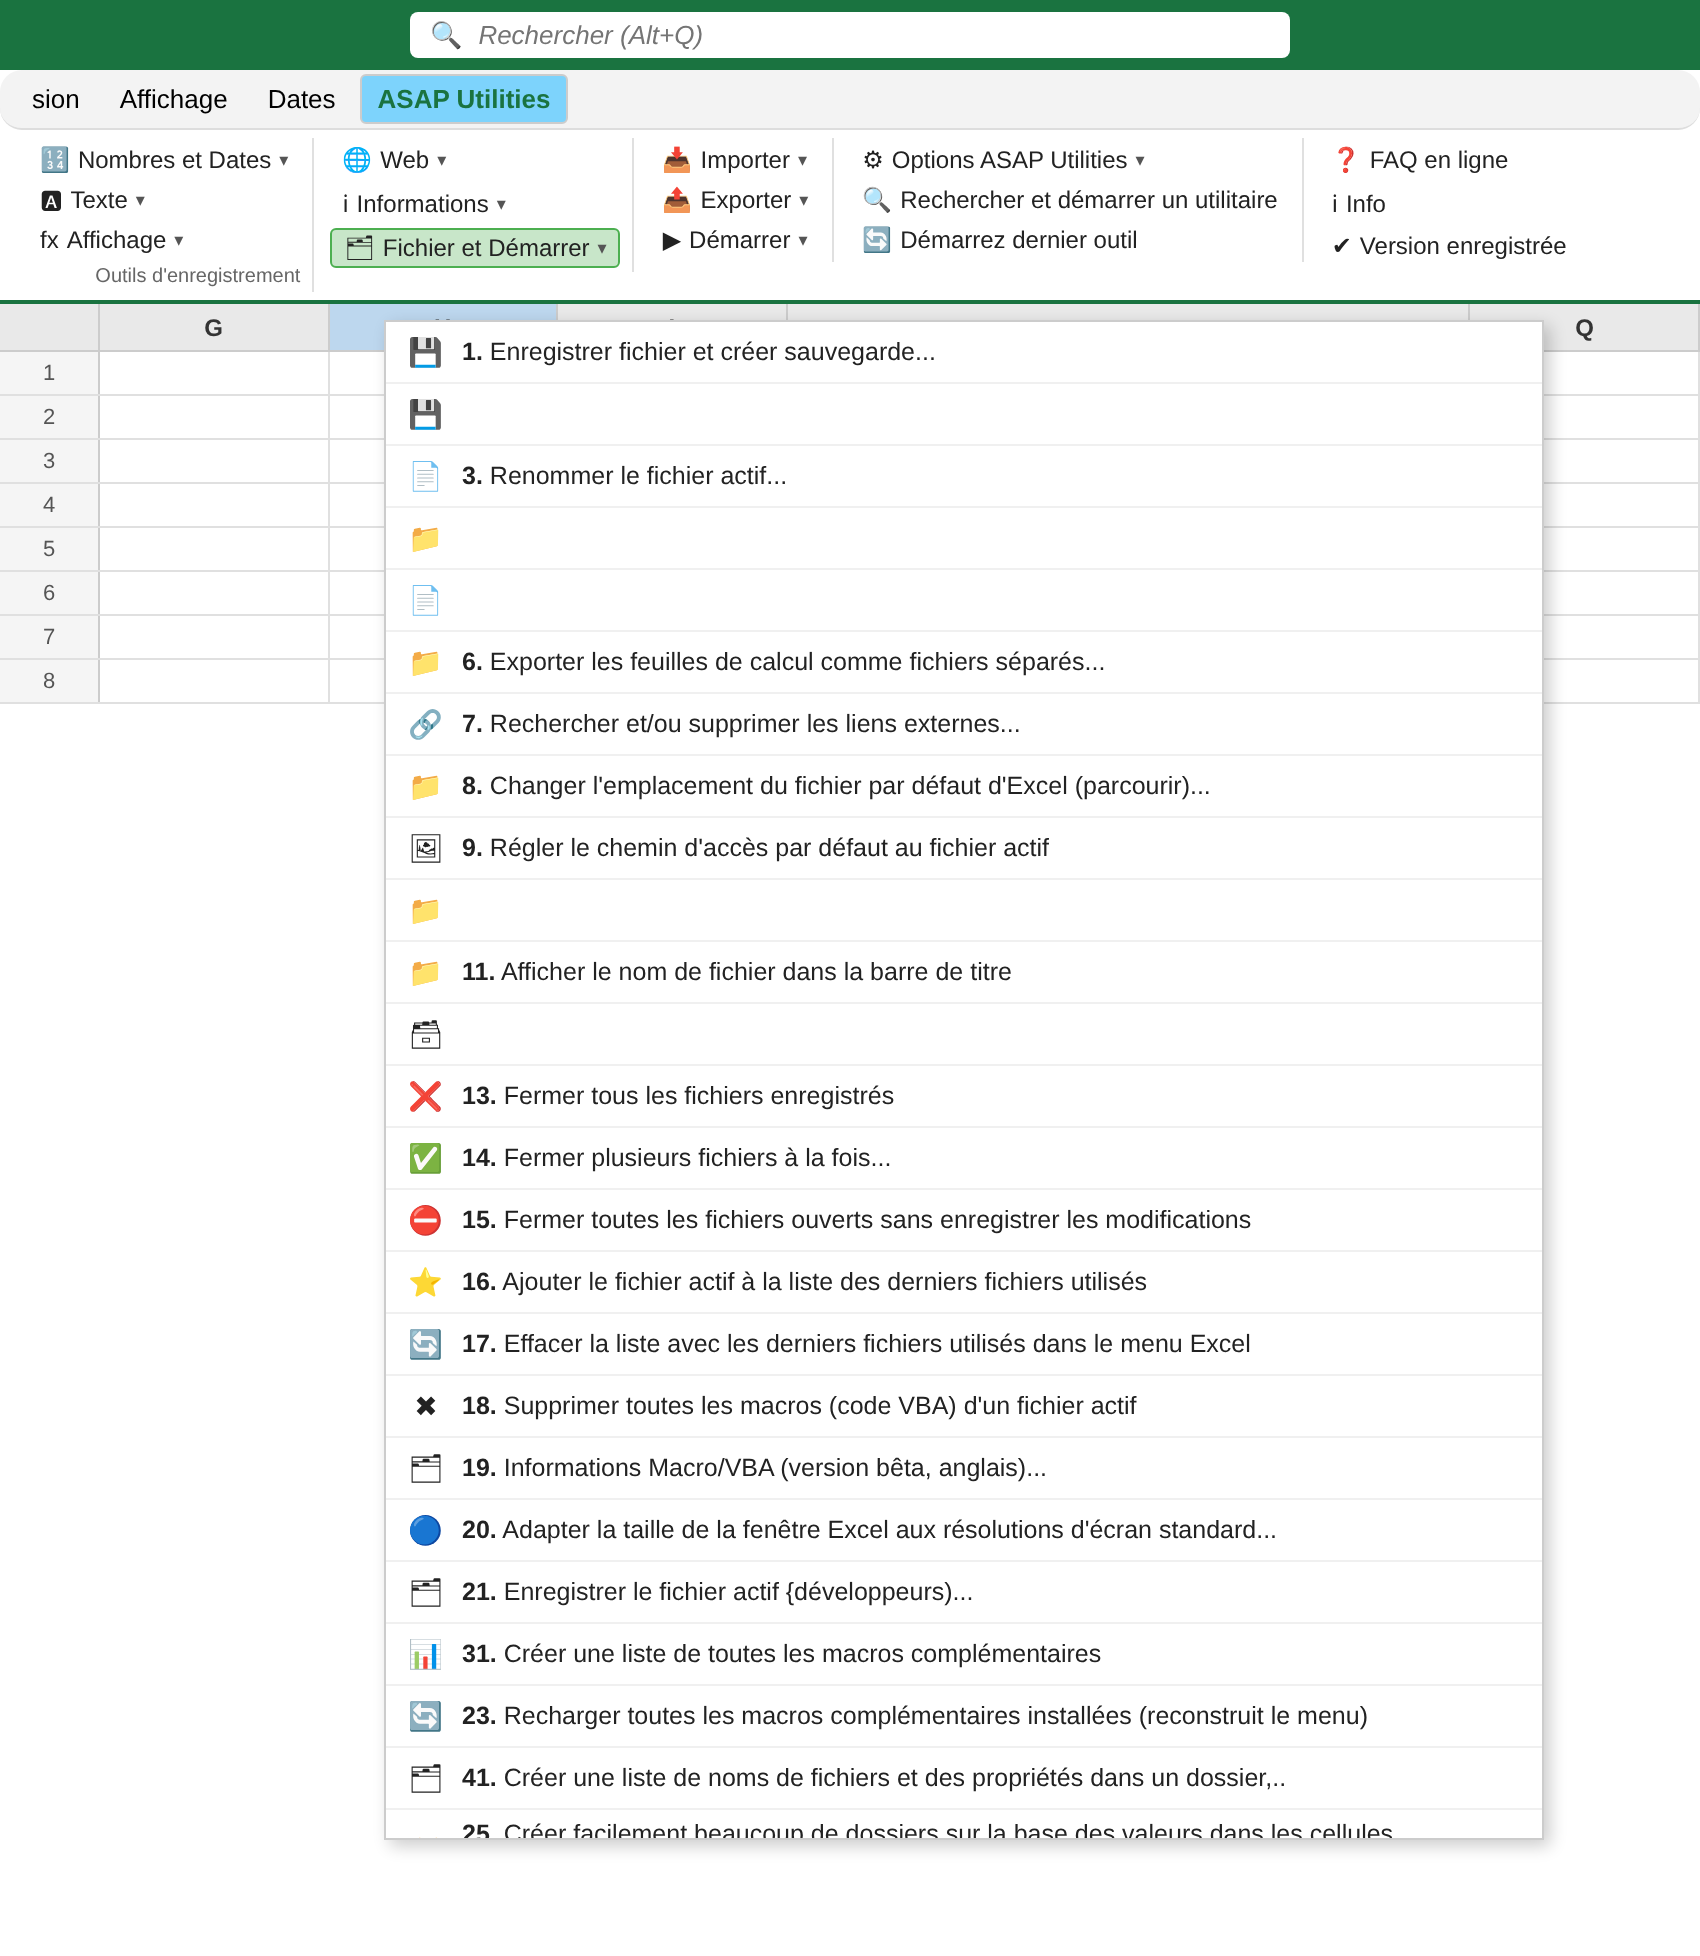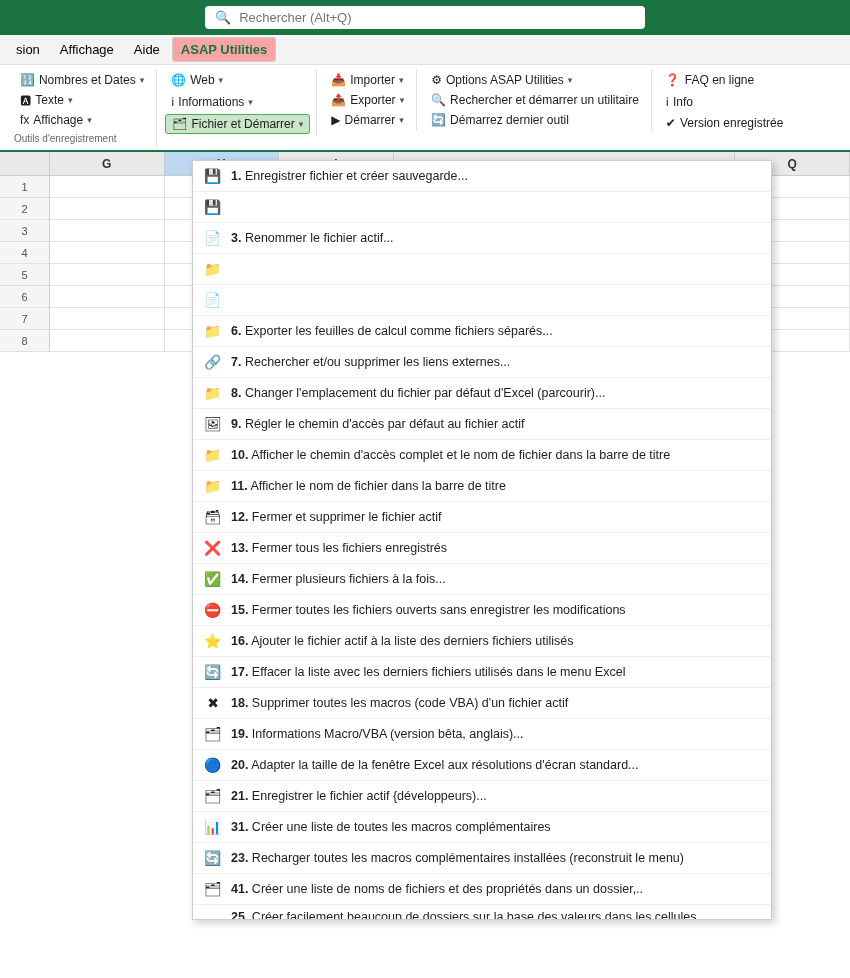--- a/index.html
+++ b/index.html
@@ -22,40 +22,42 @@
       padding: 4px 10px;
       gap: 8px;
     }
     .search-input-wrapper input {
       border: none;
       outline: none;
       font-size: 13px;
       color: #555;
       width: 100%;
       background: transparent;
+      font-style: italic;
     }
     .search-icon-svg { color: #888; }
 
     
     .menu-bar {
       background: #f3f3f3;
       border-bottom: 1px solid #ddd;
       display: flex;
       align-items: center;
       padding: 0 8px;
       height: 30px;
       gap: 4px;
+      border-radius: 11px;
     }
     .menu-bar span {
       padding: 4px 8px;
       cursor: pointer;
       border-radius: 3px;
       font-size: 13px;
     }
-    .menu-bar span.active { background: #fca5a5; border: 1px solid #ccc; font-weight: 600; color: #1a7340; }
+    .menu-bar span.active { background: #7dd3fc; border: 1px solid #ccc; font-weight: 600; color: #1a7340; }
 
     
     .ribbon {
       background: #fff;
       border-bottom: 2px solid #1a7340;
       padding: 4px 8px;
       display: flex;
       flex-direction: column;
     }
     .ribbon-row {
@@ -76,21 +78,21 @@
     }
     .ribbon-btn.active-dropdown {
       background: #c8e6c9;
       border: 1px solid #4caf50;
     }
     .ribbon-btn .caret { font-size: 9px; color: #555; }
     .ribbon-group-label {
       font-size: 10px;
       color: #666;
       margin-top: 2px;
-      text-align: left;
+      text-align: right;
       width: 100%;
     }
 
     
     .col-headers {
       background: #e9e9e9;
       border-bottom: 1px solid #ccc;
       height: 24px;
       display: flex;
       align-items: center;
@@ -177,21 +179,21 @@
 <div class="search-bar">
   <div class="search-input-wrapper">
     <span class="search-icon-svg">🔍</span>
     <input type="text" placeholder="Rechercher (Alt+Q)" style="">
   </div>
 </div>
 
 <div class="menu-bar">
   <span>sion</span>
   <span>Affichage</span>
-  <span>Aide</span>
+  <span>Dates</span>
   <span class="active">ASAP Utilities</span>
 </div>
 
 <div class="ribbon">
   <div class="ribbon-row">
 
     <div class="ribbon-col">
       <div class="ribbon-btn">
         <span>🔢</span>
         <span>Nombres et Dates</span>
@@ -385,29 +387,27 @@
     <div class="dropdown-item">
     <span class="item-icon">📁</span>
     <span class="item-text"><strong>8.</strong> Changer l'emplacement du fichier par défaut d'Excel (parcourir)...</span>
   </div>
     <div class="dropdown-item">
     <span class="item-icon">🖼</span>
     <span class="item-text"><strong>9.</strong> Régler le chemin d'accès par défaut au fichier actif</span>
   </div>
     <div class="dropdown-item">
     <span class="item-icon">📁</span>
-    <span class="item-text"><strong>10.</strong> Afficher le chemin d'accès complet et le nom de fichier dans la barre de titre</span>
   </div>
     <div class="dropdown-item">
     <span class="item-icon">📁</span>
     <span class="item-text"><strong>11.</strong> Afficher le nom de fichier dans la barre de titre</span>
   </div>
     <div class="dropdown-item">
     <span class="item-icon">🗃</span>
-    <span class="item-text"><strong>12.</strong> Fermer et supprimer le fichier actif</span>
   </div>
     <div class="dropdown-item">
     <span class="item-icon">❌</span>
     <span class="item-text"><strong>13.</strong> Fermer tous les fichiers enregistrés</span>
   </div>
     <div class="dropdown-item">
     <span class="item-icon">✅</span>
     <span class="item-text"><strong>14.</strong> Fermer plusieurs fichiers à la fois...</span>
   </div>
     <div class="dropdown-item">

